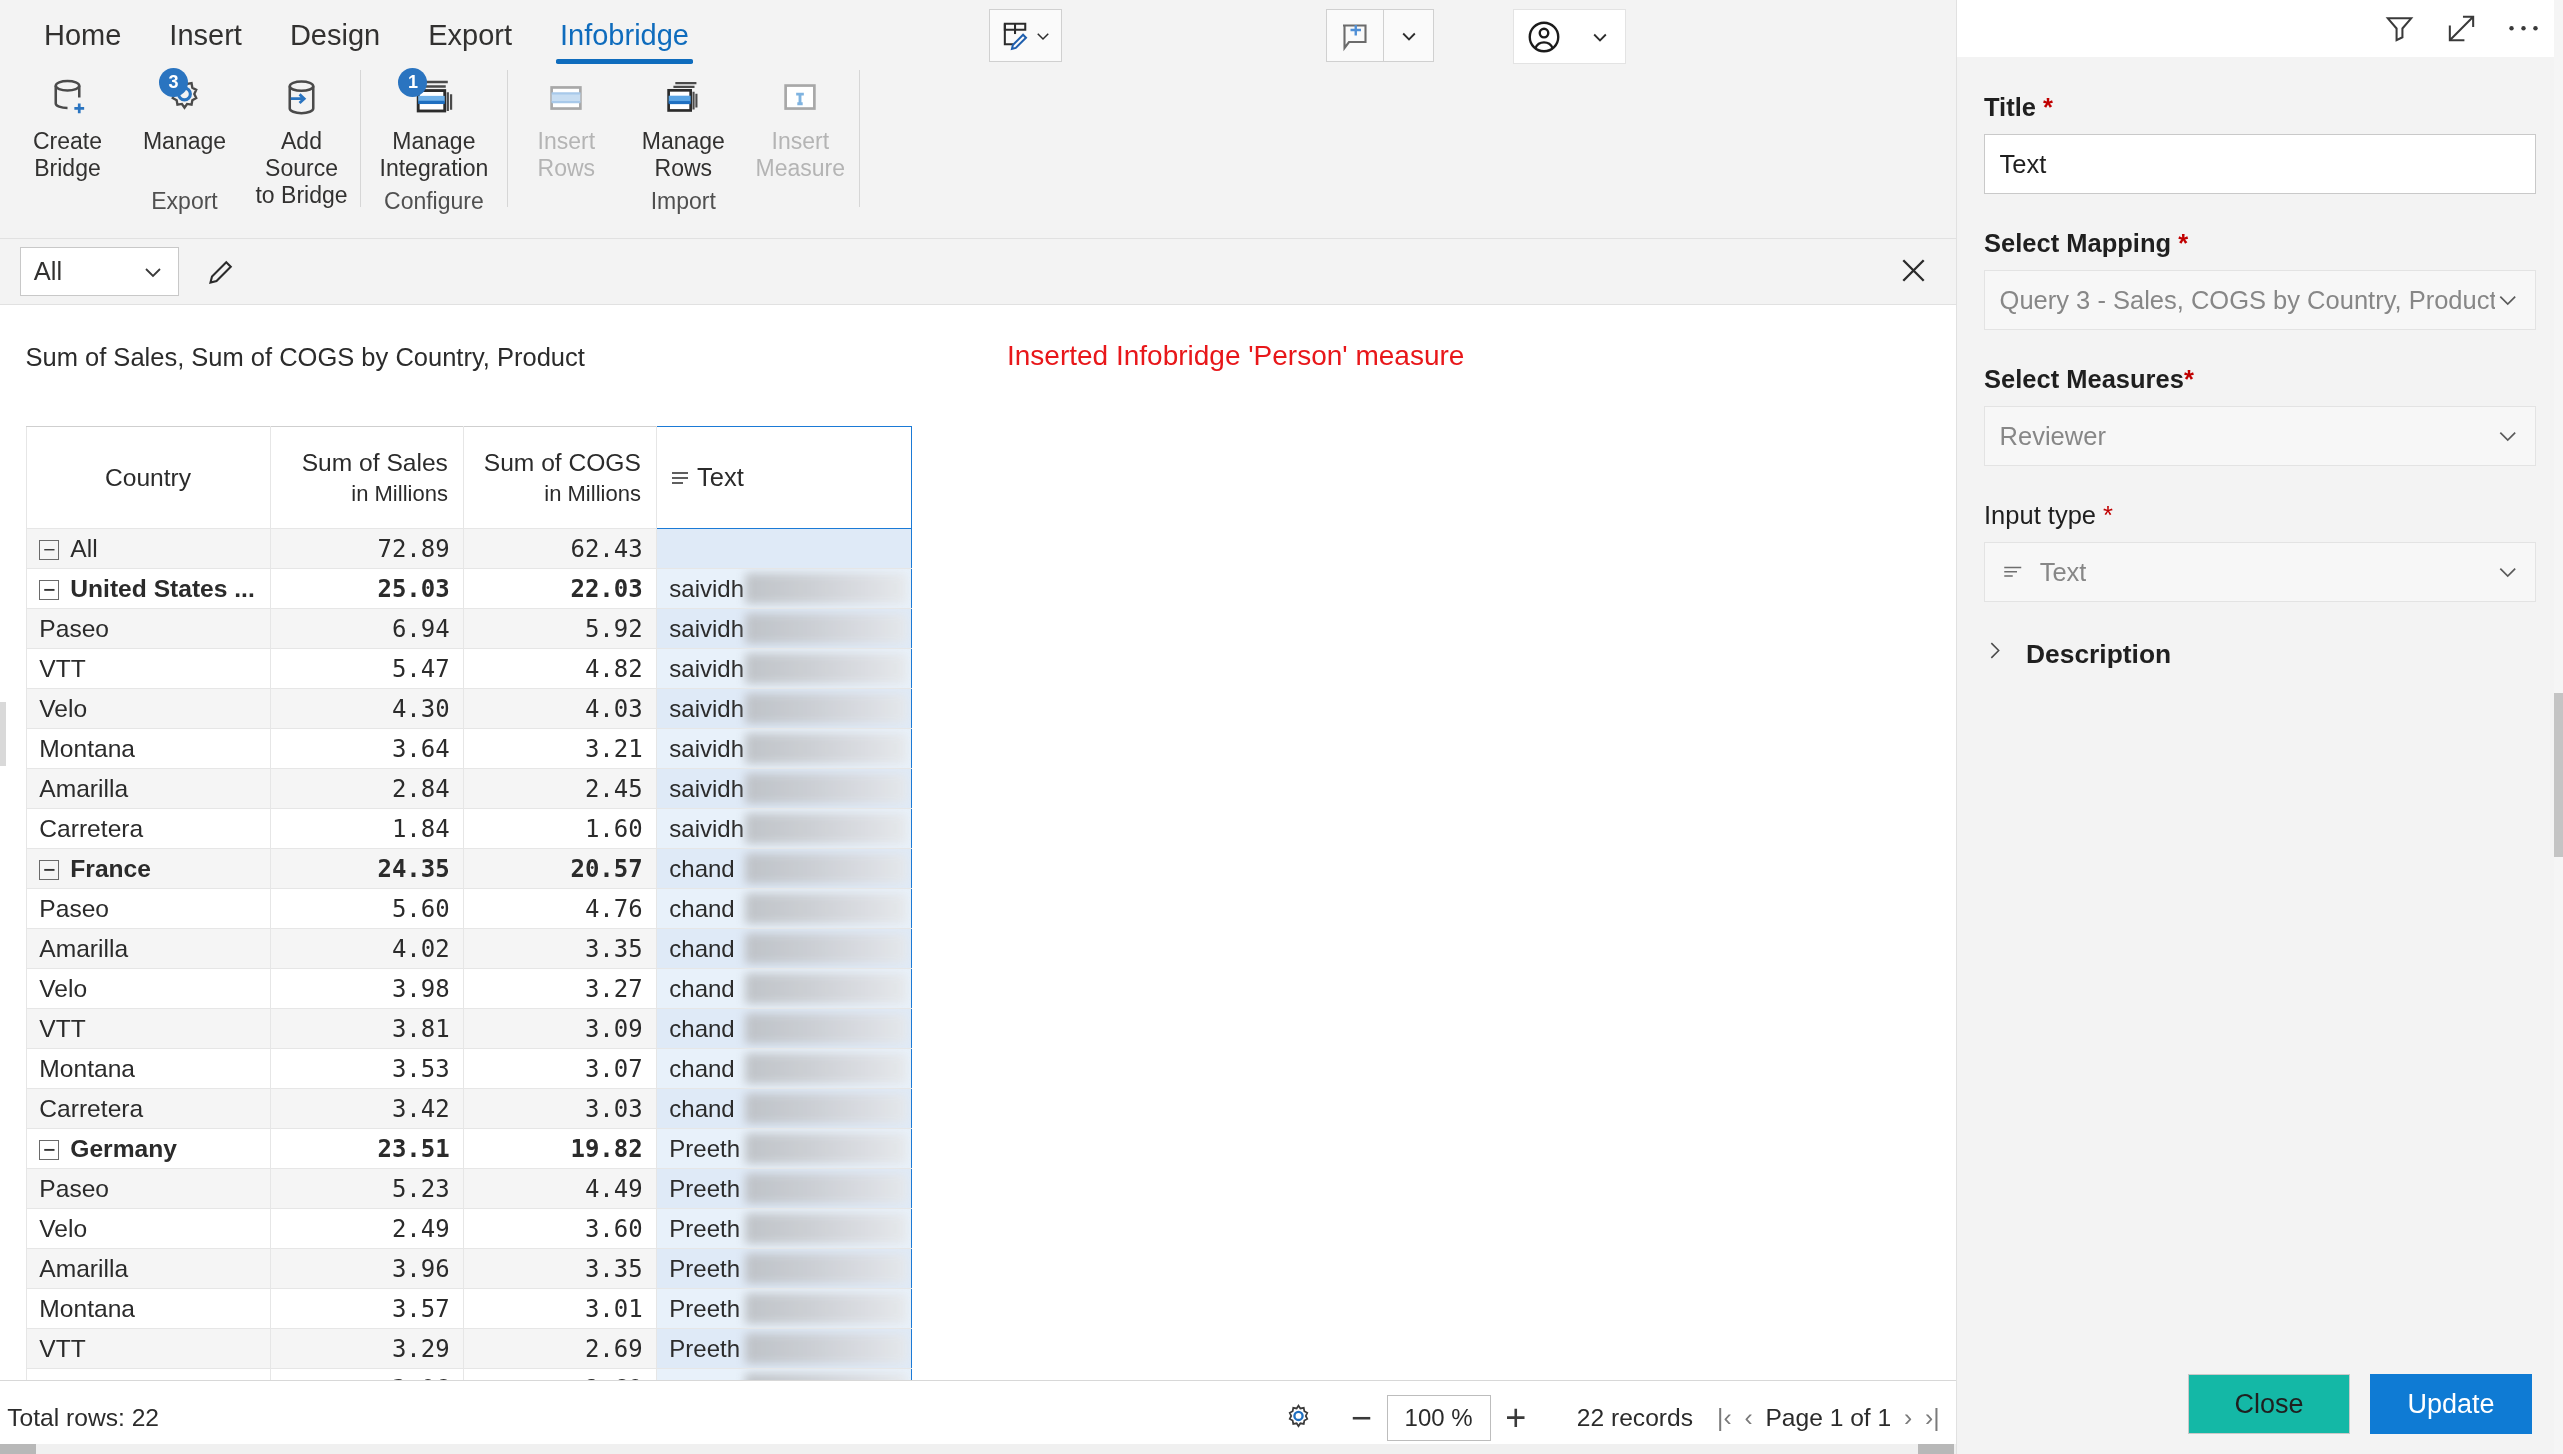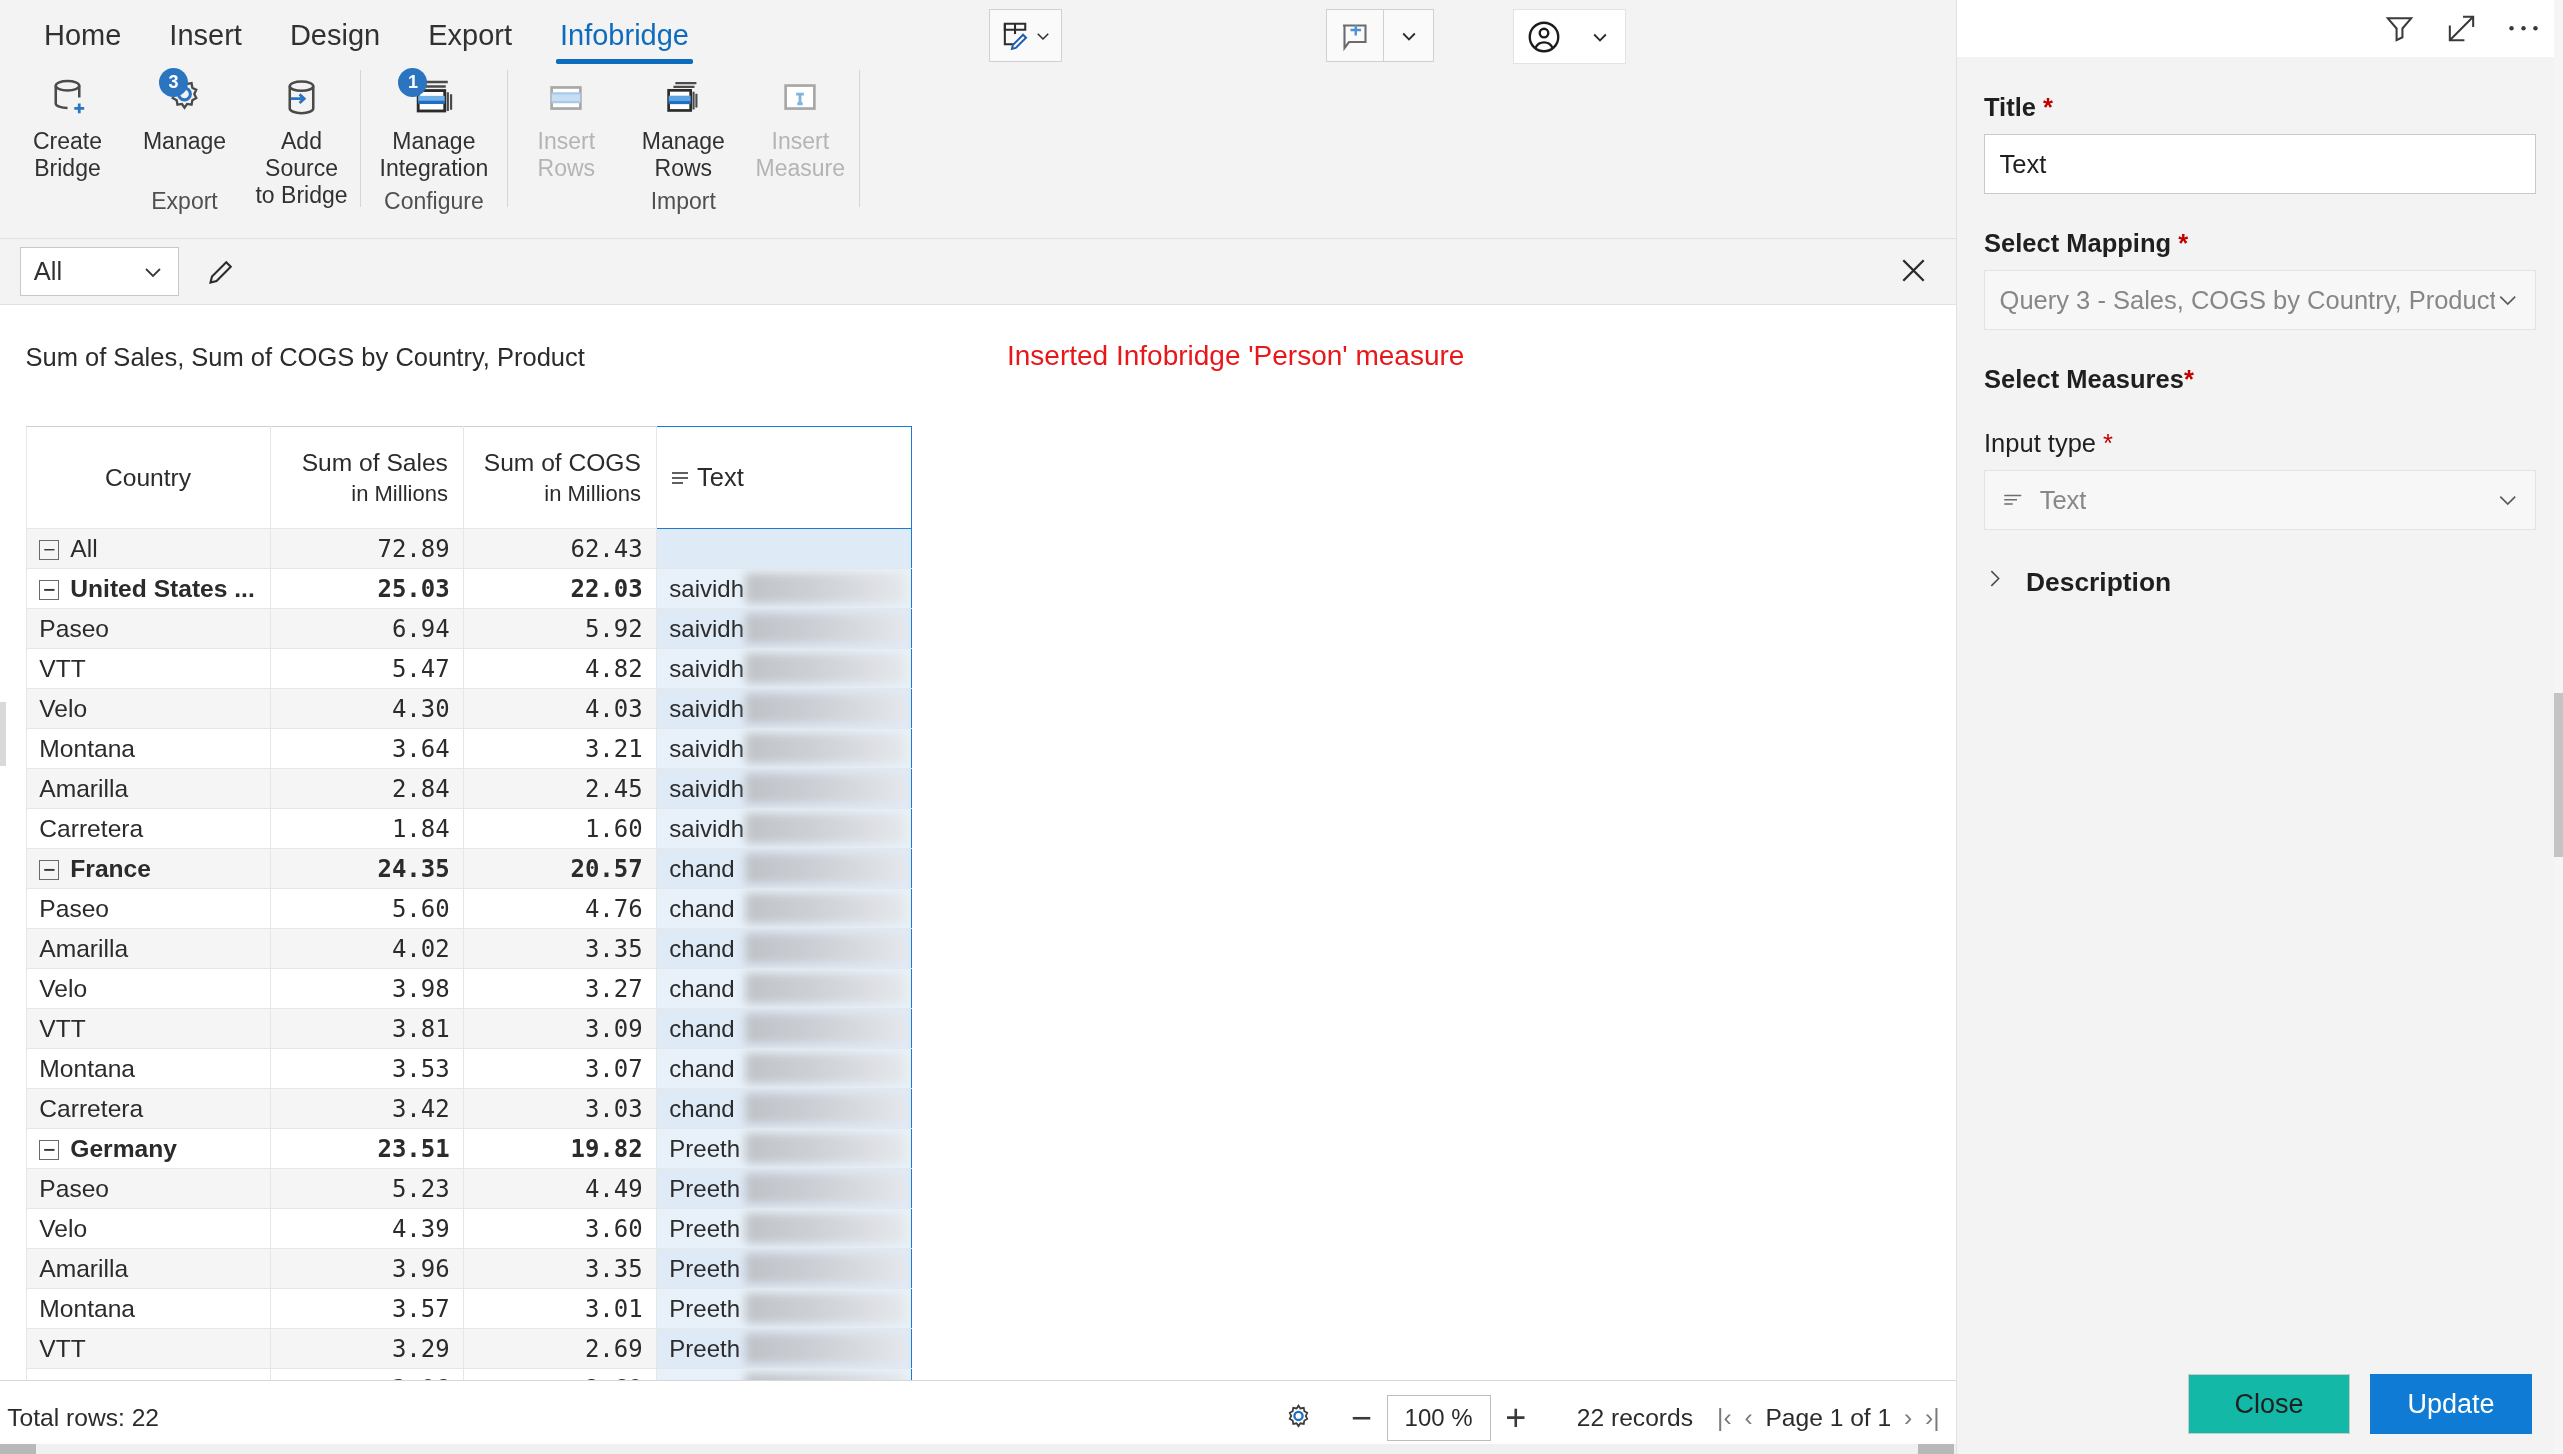--- a/index.html
+++ b/index.html
@@ -515,21 +515,21 @@
               <td class="c-text">Preeth<span class="blur"></span></td>
             </tr>
             <tr class="alt">
               <td class="c-country indent2"><span>Paseo</span></td>
               <td class="c-num">5.23</td>
               <td class="c-num">4.49</td>
               <td class="c-text">Preeth<span class="blur"></span></td>
             </tr>
             <tr class="">
               <td class="c-country indent2"><span>Velo</span></td>
-              <td class="c-num">4.39</td>
+              <td class="c-num">2.49</td>
               <td class="c-num">3.60</td>
               <td class="c-text">Preeth<span class="blur"></span></td>
             </tr>
             <tr class="alt">
               <td class="c-country indent2"><span>Amarilla</span></td>
               <td class="c-num">3.96</td>
               <td class="c-num">3.35</td>
               <td class="c-text">Preeth<span class="blur"></span></td>
             </tr>
             <tr class="">
@@ -630,20 +630,26 @@
           <svg class="chev" width="25.5" height="25.5" viewBox="0 0 24 24">
             <path d="M5 9l7 7 7-7" stroke="#5a5a5a" stroke-width="1.6" fill="none"></path>
           </svg>
         </div>
       </div>
 
       <div class="field">
         <div class="field-label">
           <span>Select Measures</span><span class="req">*</span>
         </div>
+        <div class="select-box">
+          <span class="txt">Reviewer</span>
+          <svg class="chev" width="25.5" height="25.5" viewBox="0 0 24 24">
+            <path d="M5 9l7 7 7-7" stroke="#5a5a5a" stroke-width="1.6" fill="none"></path>
+          </svg>
+        </div>
       </div>
 
       <div class="field">
         <div class="field-label norm">
           <span>Input type</span>
           <span class="req">*</span>
         </div>
         <div class="select-box">
           <span class="lft">
             <svg width="25.5" height="25.5" viewBox="0 0 24 24">

